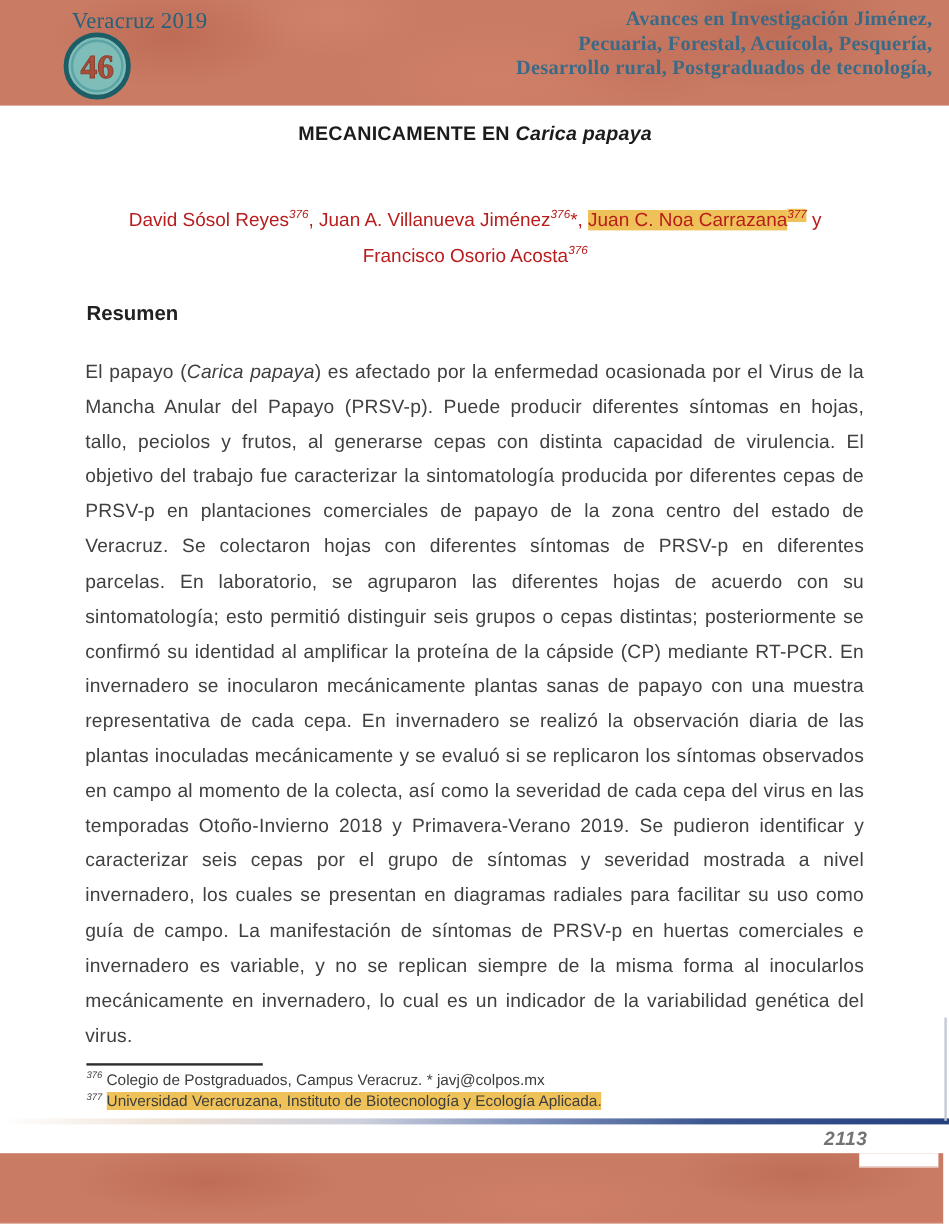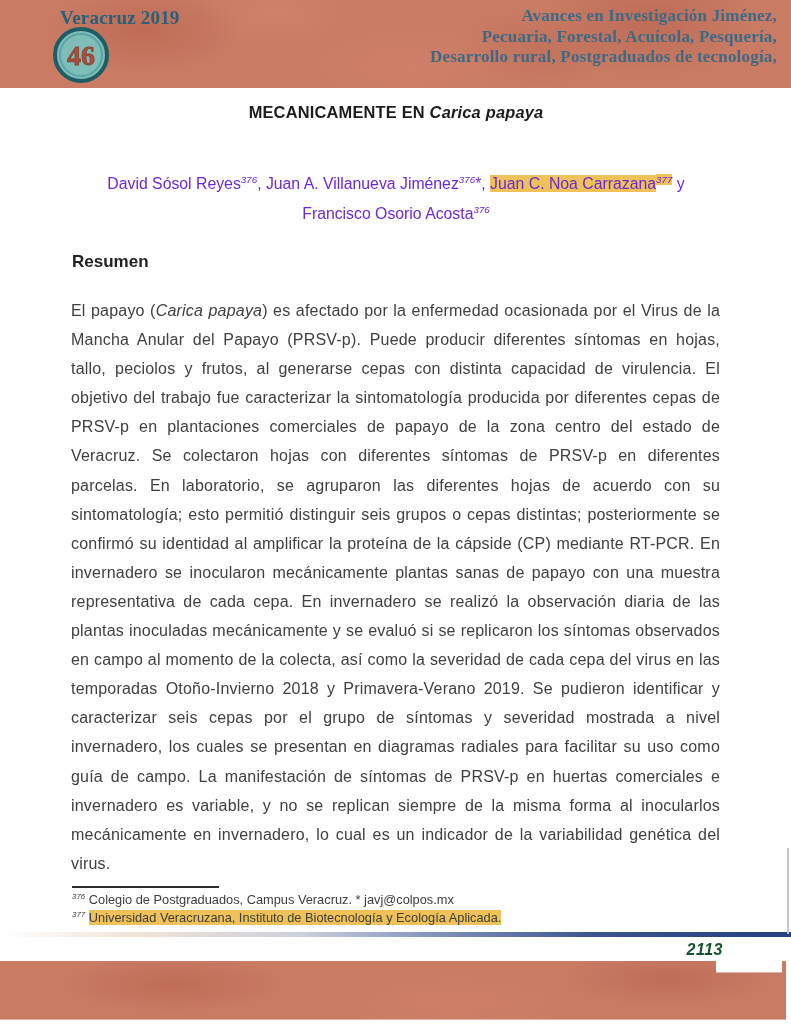--- a/index.html
+++ b/index.html
@@ -13,38 +13,38 @@
     background-color:#c97b64;
     background-image:
       radial-gradient(ellipse 140px 60px at 18% 35%, rgba(174,84,64,.40), transparent 70%),
       radial-gradient(ellipse 180px 70px at 52% 75%, rgba(218,134,110,.38), transparent 70%),
       radial-gradient(ellipse 150px 80px at 82% 25%, rgba(168,82,62,.34), transparent 70%),
       radial-gradient(ellipse 110px 50px at 35% 15%, rgba(222,142,118,.34), transparent 70%),
       radial-gradient(ellipse 120px 55px at 68% 55%, rgba(180,92,72,.28), transparent 70%);
   }
   .hdr-event{
     position:absolute;left:60px;top:7px;
-    font-family:"Liberation Serif",serif;font-weight:700;font-size:19px;
+    font-family:"Liberation Serif",serif;font-weight:400;font-size:19px;
     color:#25617a;letter-spacing:.2px;
   }
   .hdr-logo{position:absolute;left:52px;top:26px;width:58px;height:58px;}
   .hdr-tagline{
     position:absolute;right:14px;top:6px;width:600px;
     font-family:"Liberation Serif",serif;font-weight:700;font-size:17px;
     color:#3c6a85;text-align:right;line-height:20.5px;letter-spacing:.2px;
   }
   
   .title{
     position:absolute;left:66px;top:96px;width:660px;
     text-align:center;font-weight:700;font-size:16.4px;line-height:33px;
     color:#1c1c1c;letter-spacing:.2px;
   }
   .authors{
     position:absolute;left:72px;top:169px;width:648px;
-    text-align:center;font-size:15.8px;line-height:29.5px;color:#6d28d9;
+    text-align:center;font-size:15.8px;line-height:29.5px;color:#b91c1c;
   }
   
   .resumen{
     position:absolute;left:72px;top:252px;margin:0;
     font-size:17px;font-weight:700;color:#222;
   }
   .abstract{
     position:absolute;left:71px;top:296px;width:649px;margin:0;
     font-size:16px;line-height:29.1px;color:#404040;
     text-align:justify;letter-spacing:.2px;
@@ -60,21 +60,21 @@
   }
   
   .grad-rule{
     position:absolute;left:0;top:932px;width:791px;height:4.5px;
     background:linear-gradient(to right,
       rgba(255,255,255,0) 0%, #efe2d6 18%, #cdd0dc 38%,
       #8193bd 55%, #3a558f 75%, #24407e 100%);
   }
   .pageno{
     position:absolute;right:68px;top:941px;
-    font-size:16px;font-weight:700;font-style:italic;color:#14532d;letter-spacing:.5px;
+    font-size:16px;font-weight:700;font-style:italic;color:#737373;letter-spacing:.5px;
   }
   .footer-band{
     position:absolute;left:0;top:961px;width:786px;height:58px;
     background-color:#c97b64;
     background-image:
       radial-gradient(ellipse 160px 40px at 22% 40%, rgba(174,84,64,.38), transparent 70%),
       radial-gradient(ellipse 180px 45px at 58% 70%, rgba(218,134,110,.36), transparent 70%),
       radial-gradient(ellipse 150px 40px at 85% 30%, rgba(168,82,62,.32), transparent 70%);
     border-bottom:1px solid #e5b1a2;
   }

